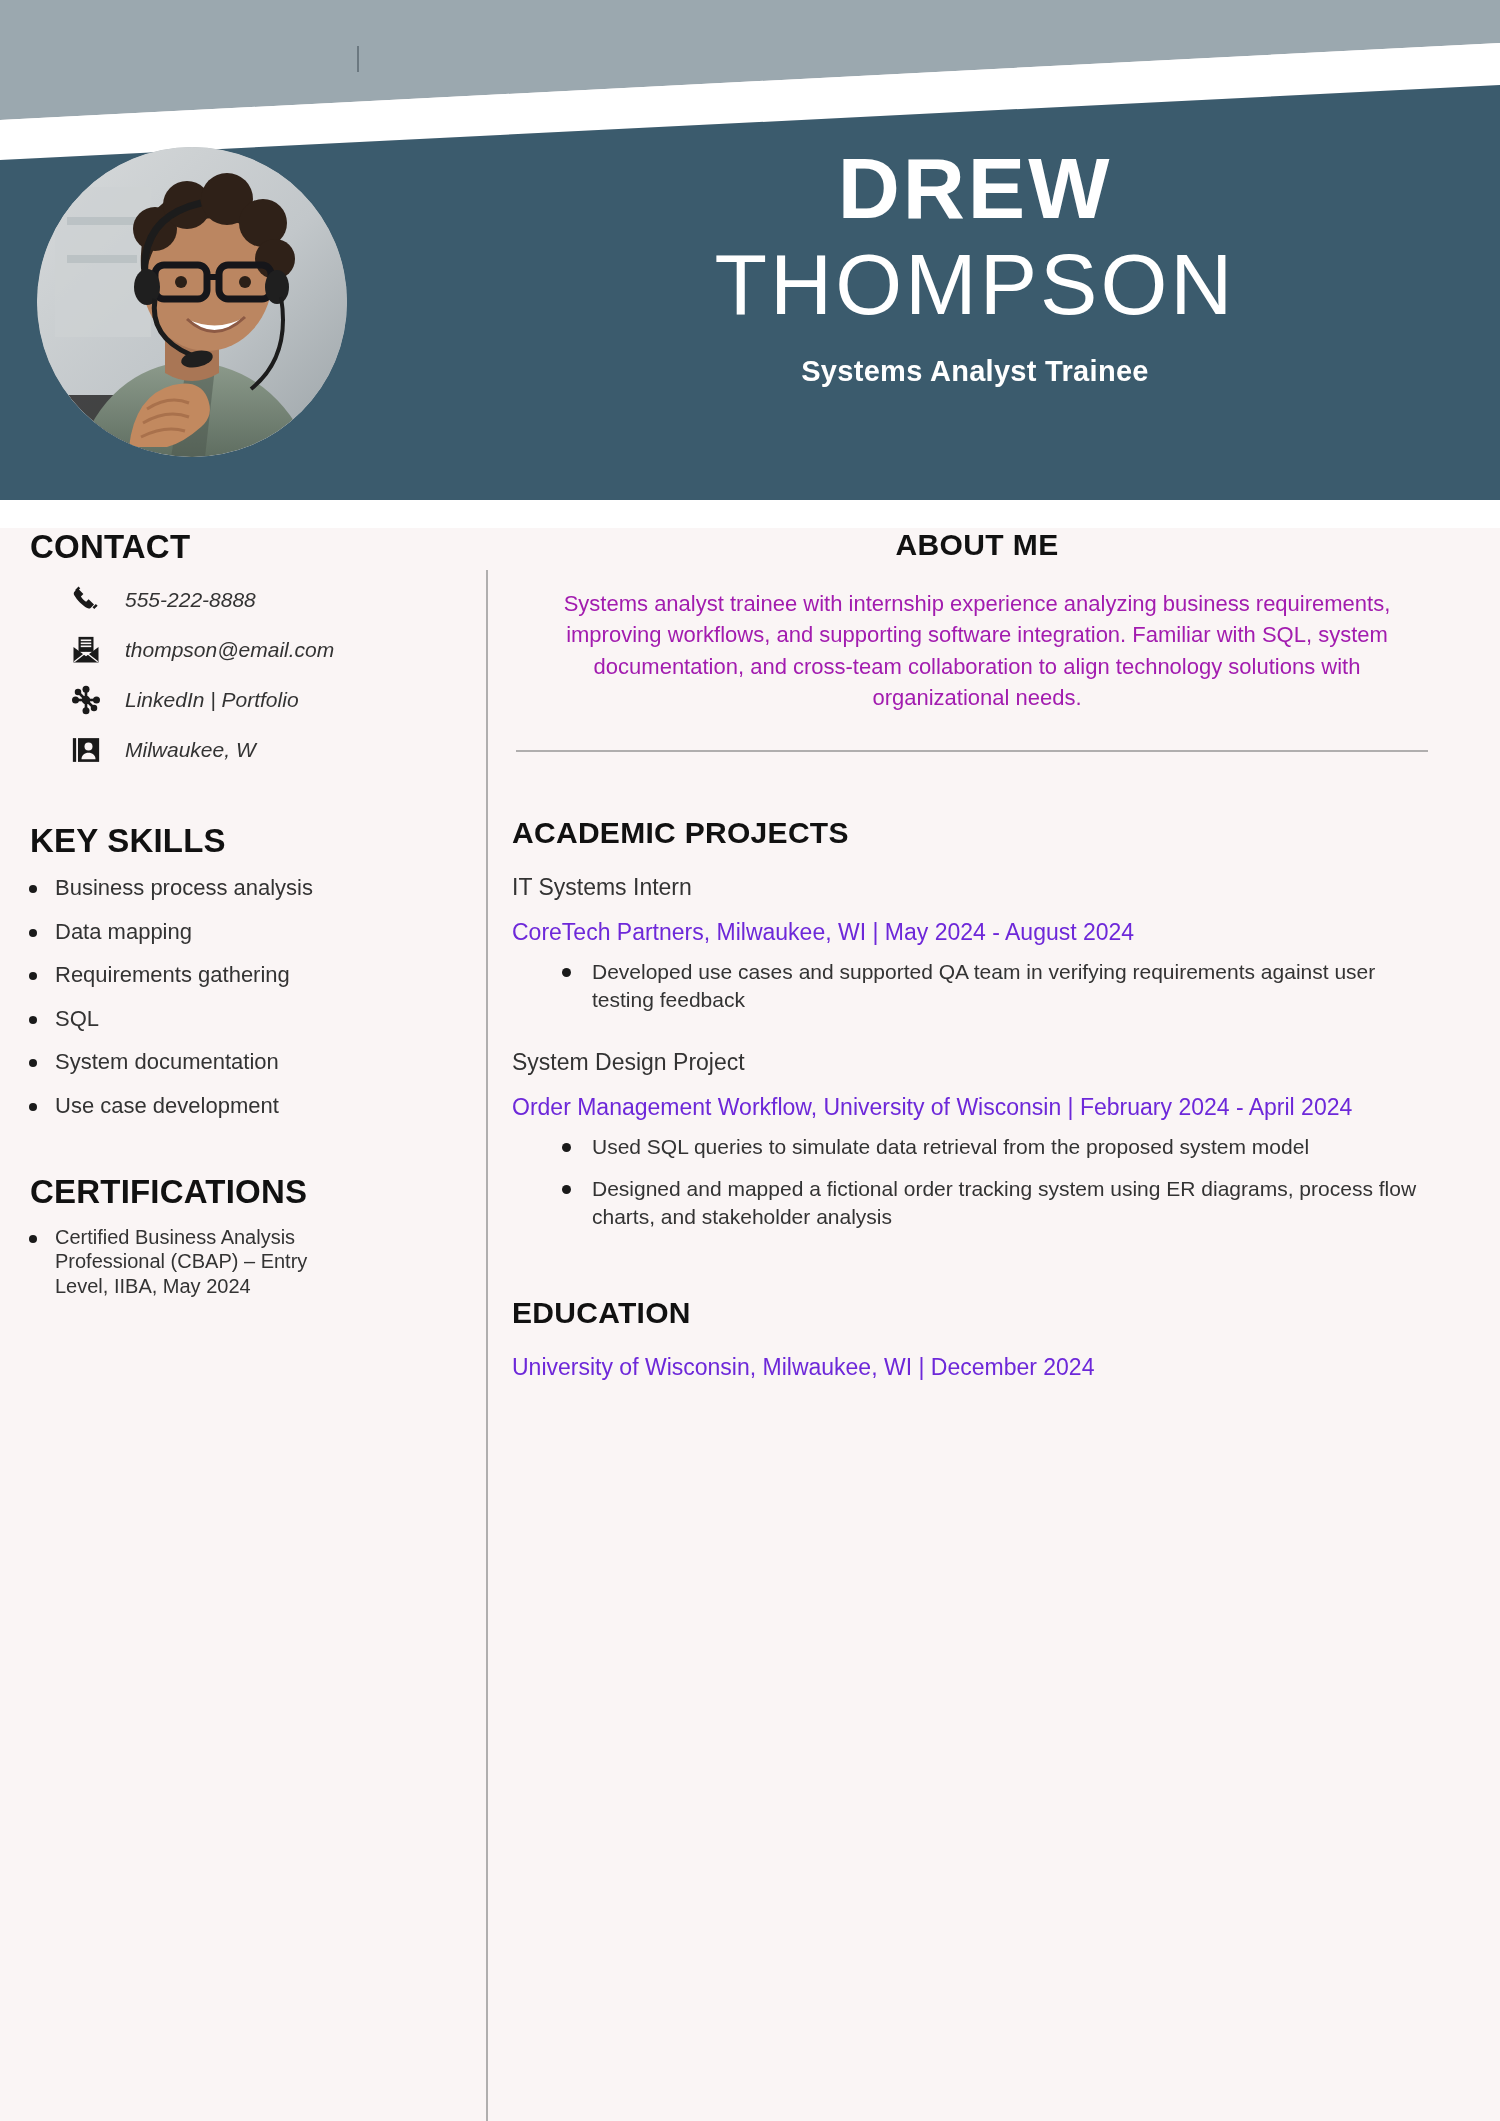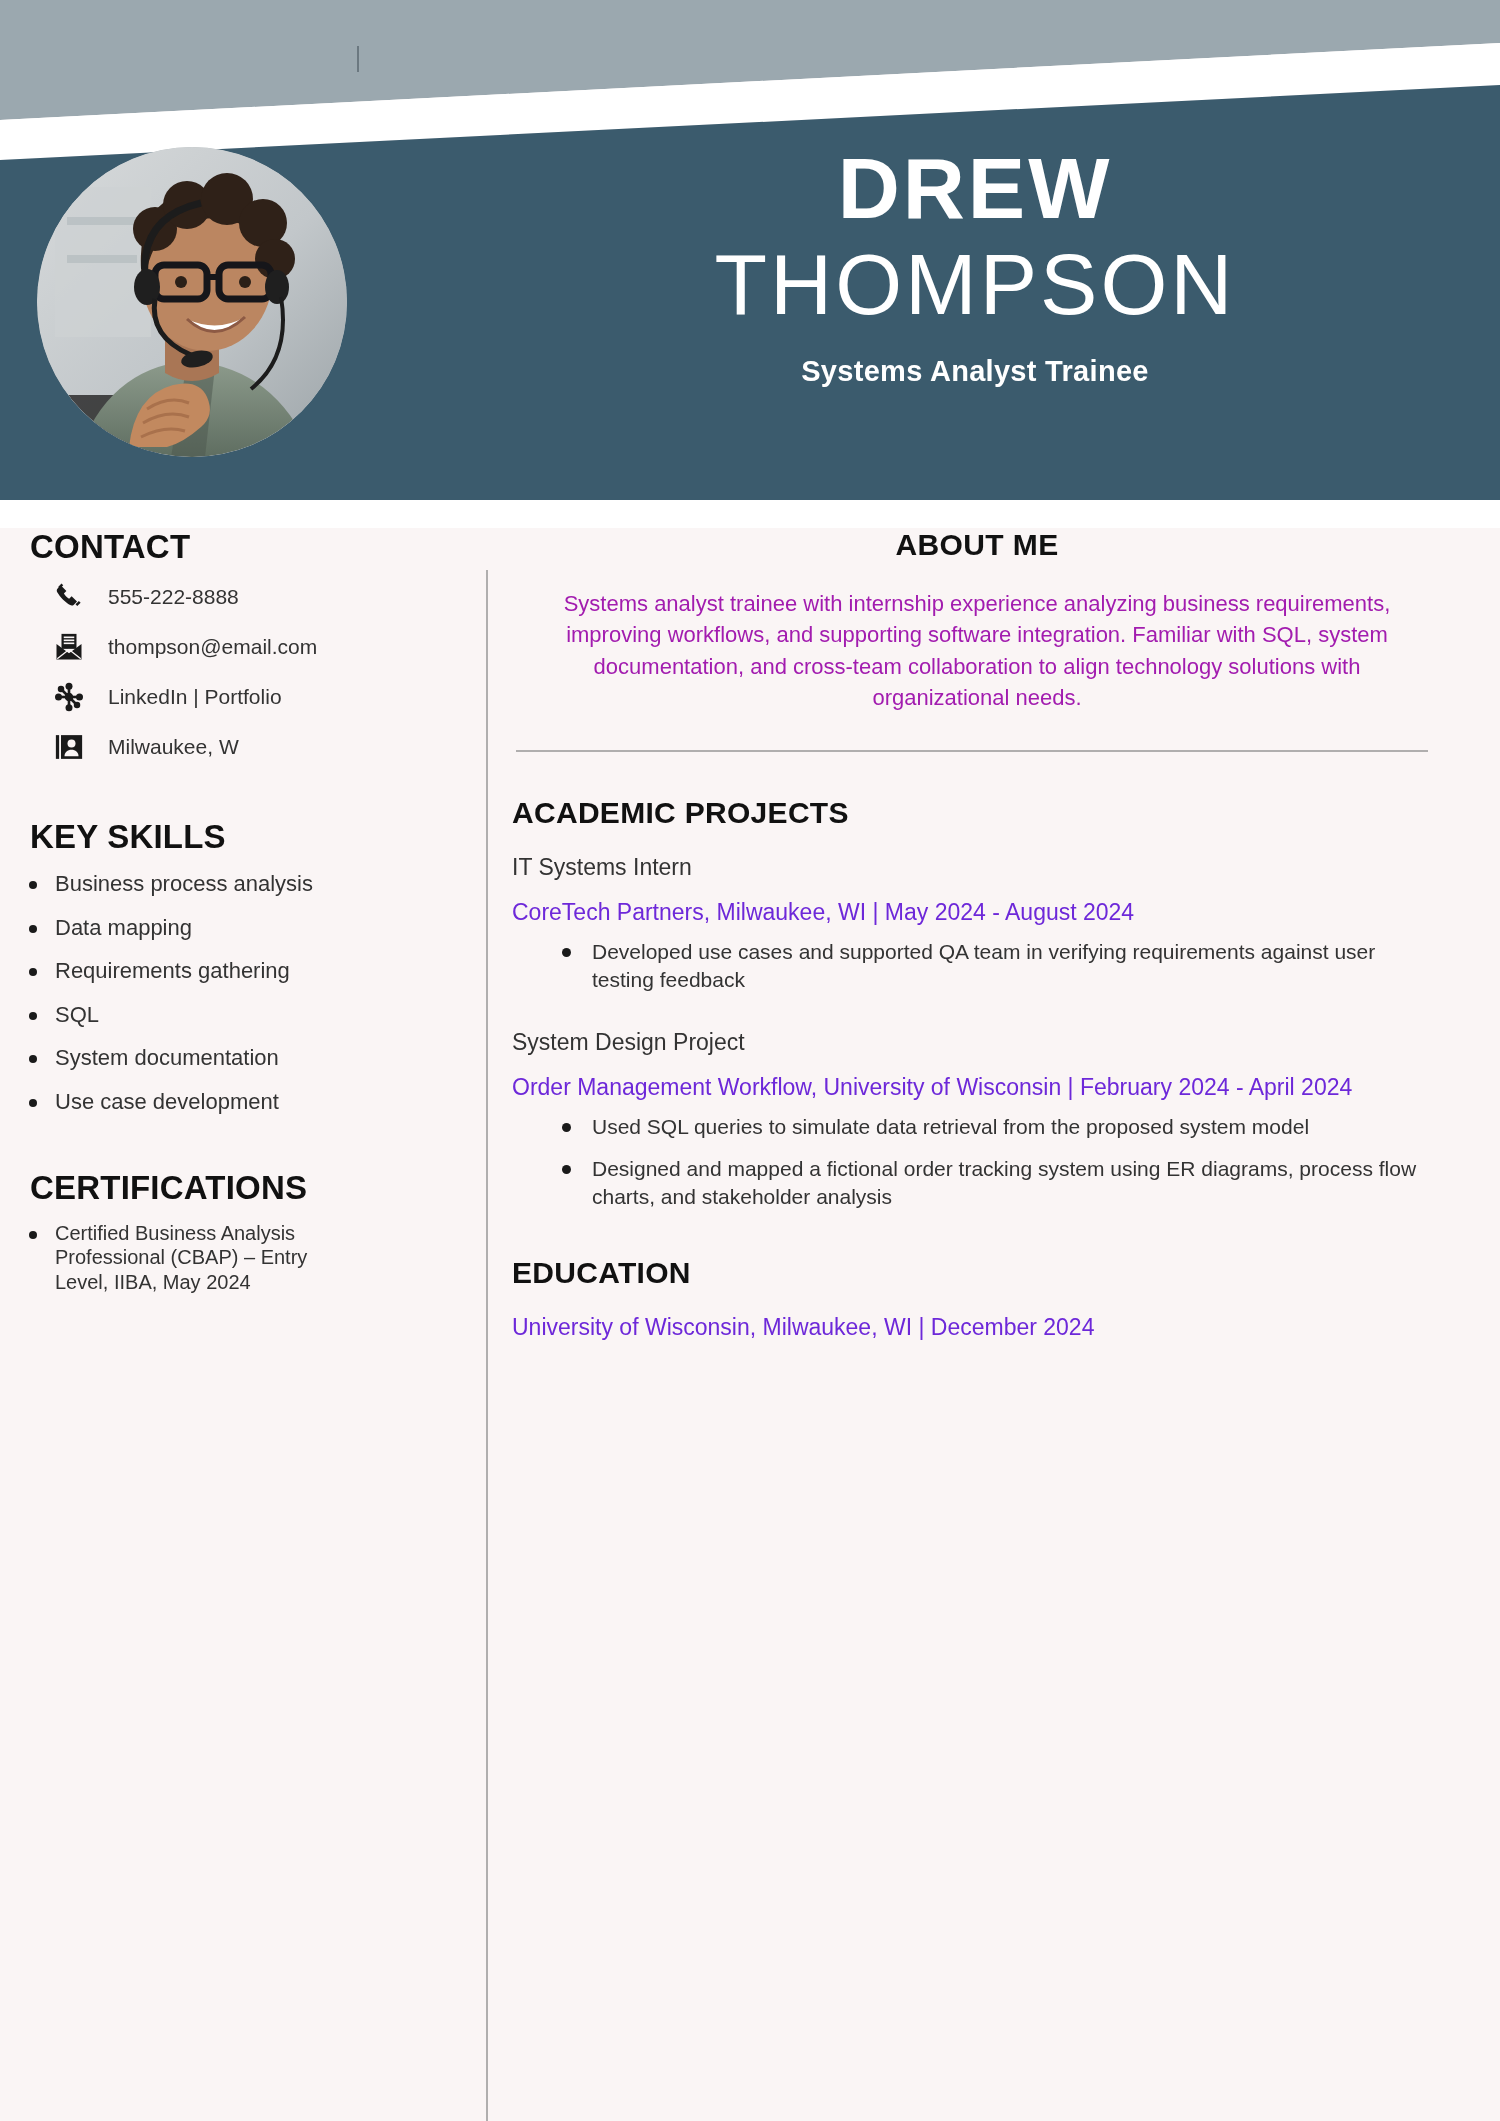--- a/index.html
+++ b/index.html
@@ -70,21 +70,21 @@
   }
   .right-col{
     position:absolute;left:512px;top:528px;width:930px;
   }
 
   
   .l-head{
     font-size:33px;font-weight:bold;color:#111111;letter-spacing:0.2px;
     margin:0 0 14px 30px;
   }
-  .contact-list{margin:0;padding:0;list-style:none;}
+  .contact-list{margin:17px;padding:0;list-style:none;font-style:italic;}
   .contact-item{
     display:flex;align-items:center;margin:0 0 16px 52px;
   }
   .contact-item .ic{
     width:34px;height:34px;flex:0 0 34px;display:flex;align-items:center;justify-content:center;
   }
   .contact-item .ic svg{display:block;}
   .contact-item .txt{
     margin-left:22px;font-size:21px;color:#333333;white-space:nowrap;
   }
@@ -115,21 +115,21 @@
   }
   .about-text{
     text-align:center;font-size:22px;line-height:1.43;color:#a21caf;
     margin:16px 24px;
   }
   .hr{
     height:2px;background:#b0aeae;margin:36px 14px 0 4px;
   }
   .r-head{
     font-size:30px;font-weight:bold;color:#111111;letter-spacing:0.3px;
-    margin:44px 0 22px 0;
+    margin:64px 0 22px 0;
   }
   .r-sub{
     font-size:23px;color:#333333;margin:0 0 14px 0;line-height:1.35;
   }
   .r-meta{
     font-size:23px;color:#6d28d9;margin:0 0 10px 0;line-height:1.35;
   }
   .r-bullets{margin:6px 0 0 0;padding:0;list-style:none;}
   .r-bullet{
     position:relative;margin:0 0 14px 80px;font-size:21px;line-height:1.35;color:#333333;

